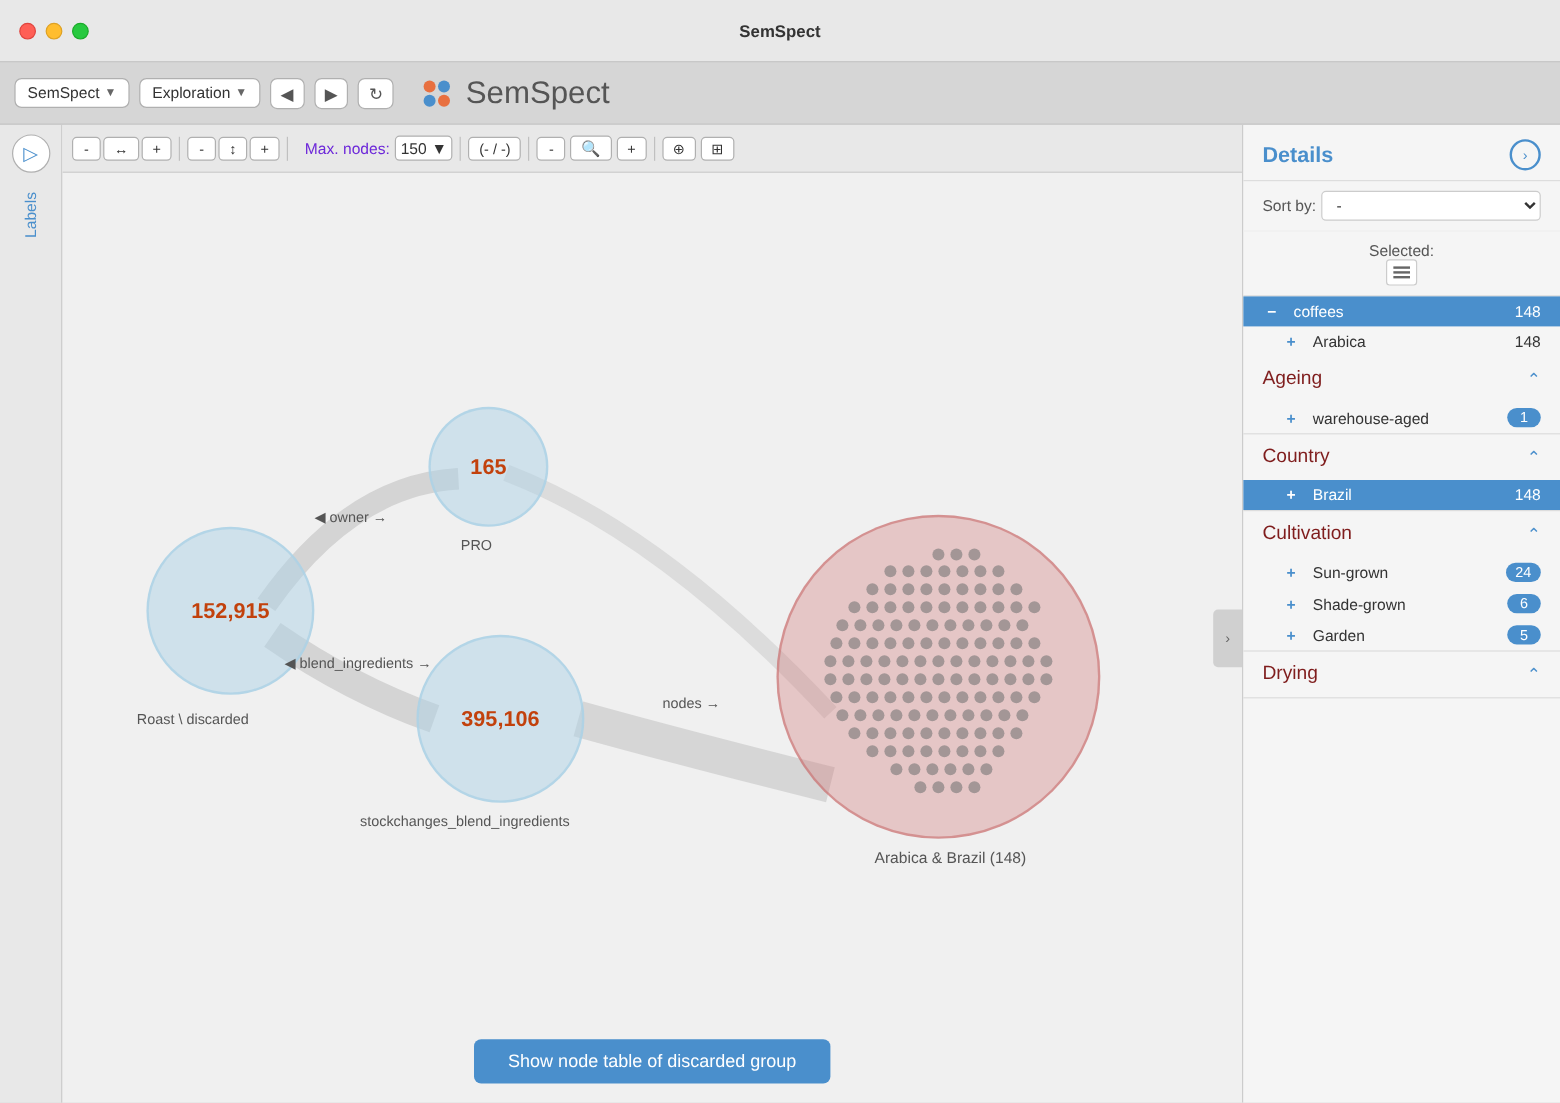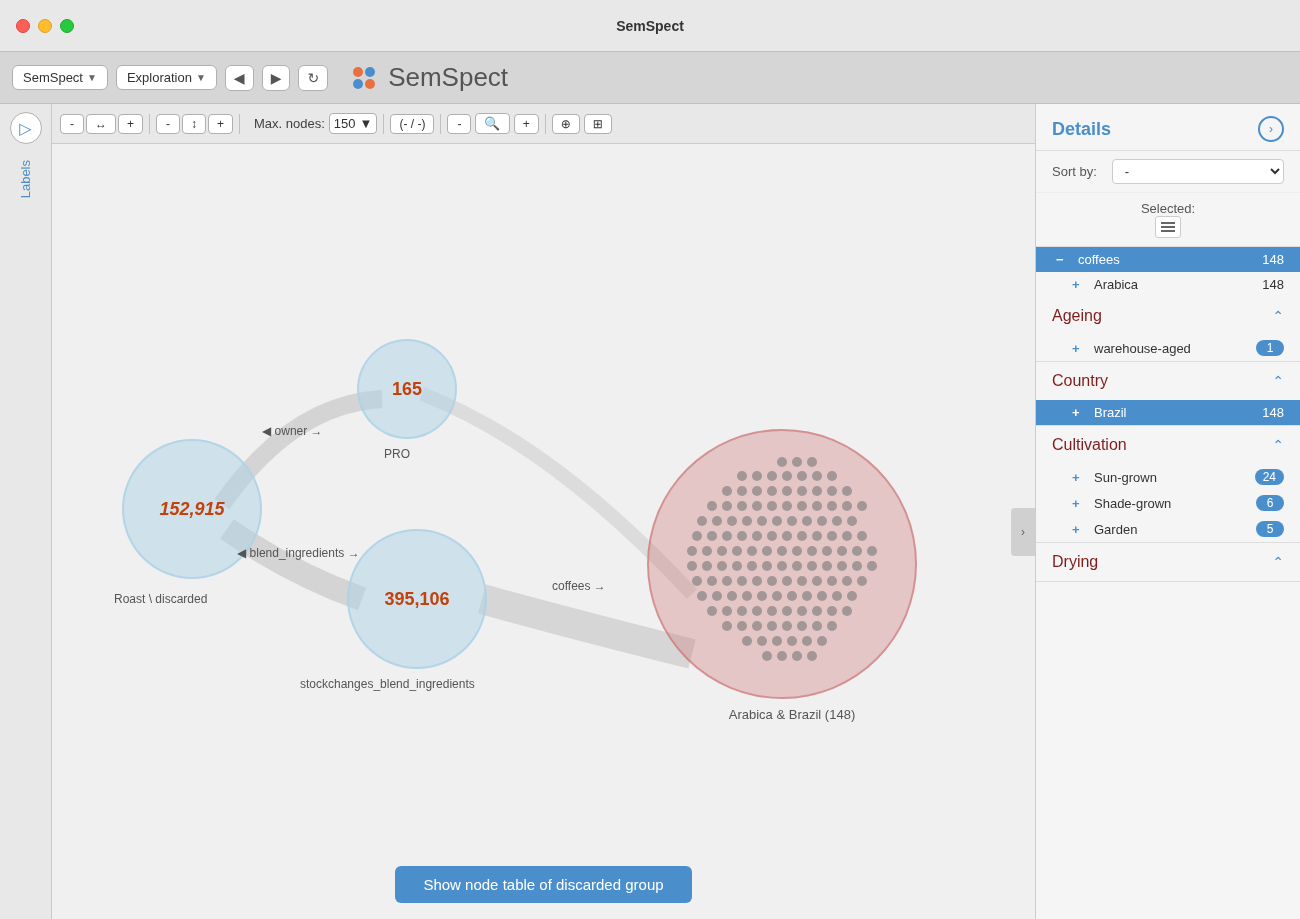--- a/index.html
+++ b/index.html
@@ -134,21 +134,21 @@
       border: 1px solid #b0b0b0;
       border-radius: 4px;
       padding: 2px 8px;
       font-size: 12px;
       color: #333;
       cursor: pointer;
       min-width: 24px;
       text-align: center;
     }
     .ctb-sep { width: 1px; height: 20px; background: #c0c0c0; margin: 0 2px; }
-    .ctb-label { font-size: 13px; color: #404040; margin-left: 8px; }
+    .ctb-label { font-size: 13px; color: #6d28d9; margin-left: 8px; }
     .ctb-select {
       background: white;
       border: 1px solid #b0b0b0;
       border-radius: 4px;
       padding: 2px 4px;
       font-size: 13px;
       color: #333;
       display: flex; align-items: center; gap: 4px;
       cursor: pointer;
     }
@@ -211,21 +211,21 @@
       color: #4a8fcc;
       display: flex; align-items: center; justify-content: center;
       cursor: pointer;
       font-size: 12px;
     }
 
     .sort-row {
       display: flex;
       align-items: center;
       padding: 8px 16px;
-      gap: 15px;
+      gap: 4px;
       font-size: 13px;
       color: #555;
       border-bottom: 1px solid #eee;
     }
     .sort-select {
       flex: 1;
       background: white;
       border: 1px solid #ccc;
       border-radius: 4px;
       padding: 3px 8px;
@@ -444,40 +444,40 @@
         <path d="M 170 360 Q 240 260 330 255" stroke="#c8c8c8" stroke-width="18" fill="none" opacity="0.7"></path>
 
         <path d="M 175 385 Q 240 430 310 455" stroke="#c8c8c8" stroke-width="24" fill="none" opacity="0.7"></path>
 
         <path d="M 430 455 Q 520 480 640 510" stroke="#c8c8c8" stroke-width="30" fill="none" opacity="0.65"></path>
 
         <path d="M 370 250 Q 500 300 640 450" stroke="#c8c8c8" stroke-width="14" fill="none" opacity="0.5"></path>
 
       </svg>
 
-      <div class="node" style="width:140px;height:140px;background:rgba(173,210,230,0.5);border:2px solid rgba(173,210,230,0.8);left:70px;top:295px;font-style:italic;">
+      <div class="node" style="width:140px;height:140px;background:rgba(173,210,230,0.5);border:2px solid rgba(173,210,230,0.8);left:70px;top:295px;">
         <span class="node-value">152,915</span>
       </div>
       <div class="node-label" style="left:62px;top:448px;font-size:12px;color:#555;">Roast \ discarded</div>
 
       <div style="position:absolute;left:210px;top:280px;font-size:12px;color:#555;white-space:nowrap;">◀ owner →</div>
 
       <div style="position:absolute;left:185px;top:402px;font-size:12px;color:#555;white-space:nowrap;">◀ blend_ingredients →</div>
 
       <div class="node" style="width:100px;height:100px;background:rgba(173,210,230,0.5);border:2px solid rgba(173,210,230,0.8);left:305px;top:195px;">
         <span class="node-value">165</span>
       </div>
       <div class="node-label" style="left:332px;top:303px;font-size:12px;color:#555;">PRO</div>
 
       <div class="node" style="width:140px;height:140px;background:rgba(173,210,230,0.5);border:2px solid rgba(173,210,230,0.8);left:295px;top:385px;">
         <span class="node-value">395,106</span>
       </div>
       <div class="node-label" style="left:248px;top:533px;font-size:12px;color:#555;">stockchanges_blend_ingredients</div>
 
-      <div style="position:absolute;left:500px;top:435px;font-size:12px;color:#555;white-space:nowrap;">coffees →</div>
+      <div style="position:absolute;left:500px;top:435px;font-size:12px;color:#555;white-space:nowrap;">nodes →</div>
 
       <div class="node" style="width:270px;height:270px;background:rgba(210,120,120,0.35);border:2px solid rgba(200,110,110,0.6);left:595px;top:285px;">
 
         <svg width="240" height="240" viewBox="0 0 240 240">
 
           <circle cx="120" cy="18" r="5" fill="#777" opacity="0.6"></circle>
           <circle cx="135" cy="18" r="5" fill="#777" opacity="0.6"></circle>
           <circle cx="150" cy="18" r="5" fill="#777" opacity="0.6"></circle>
 
           <circle cx="80" cy="32" r="5" fill="#777" opacity="0.6"></circle>

